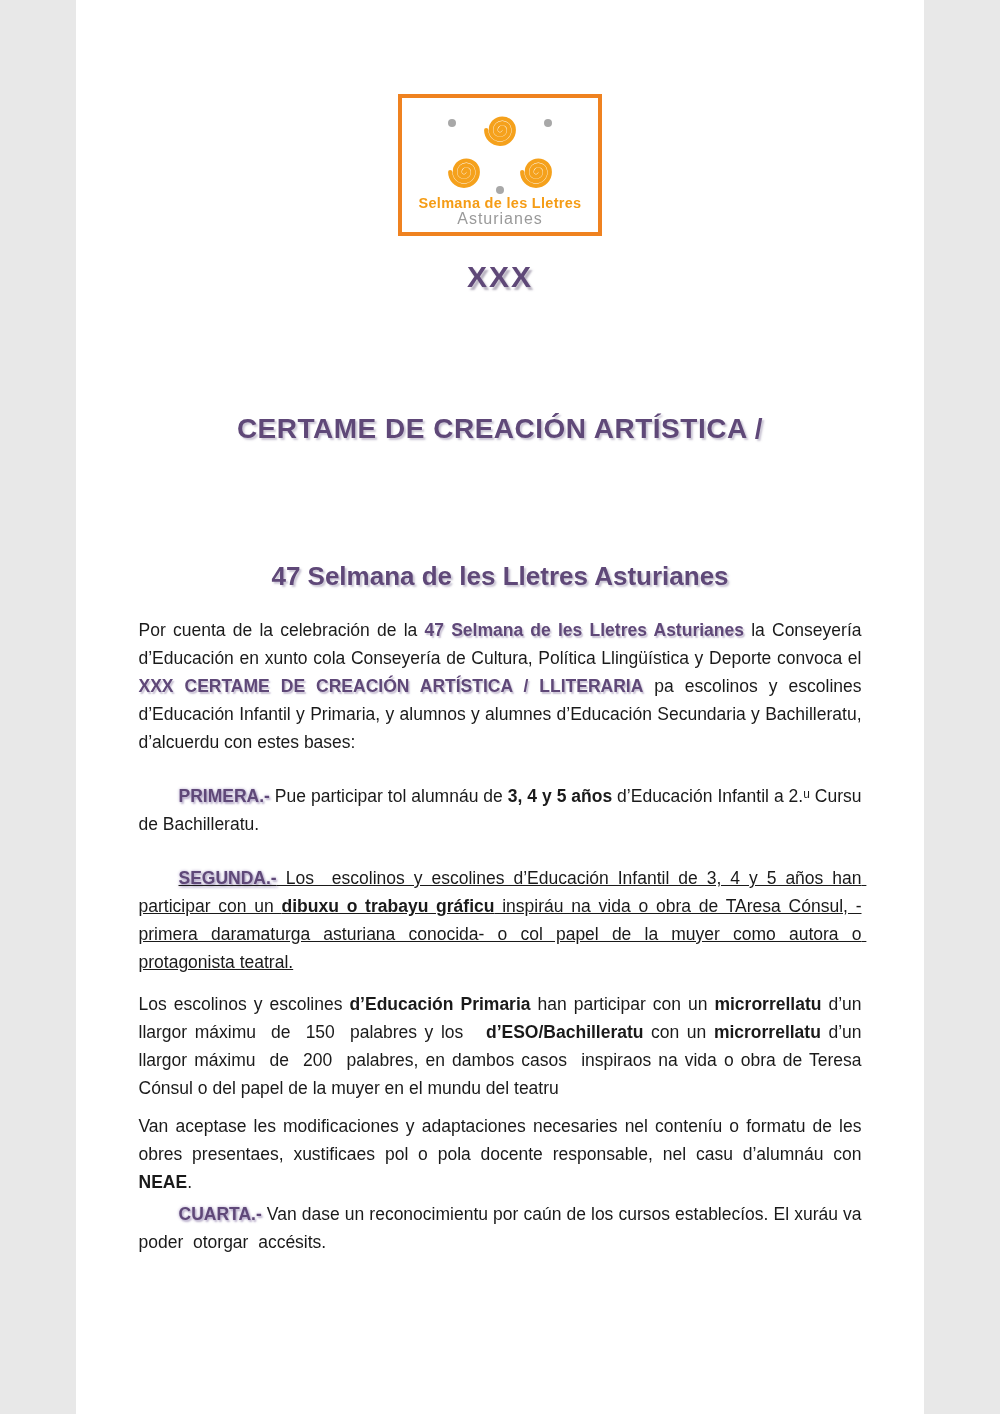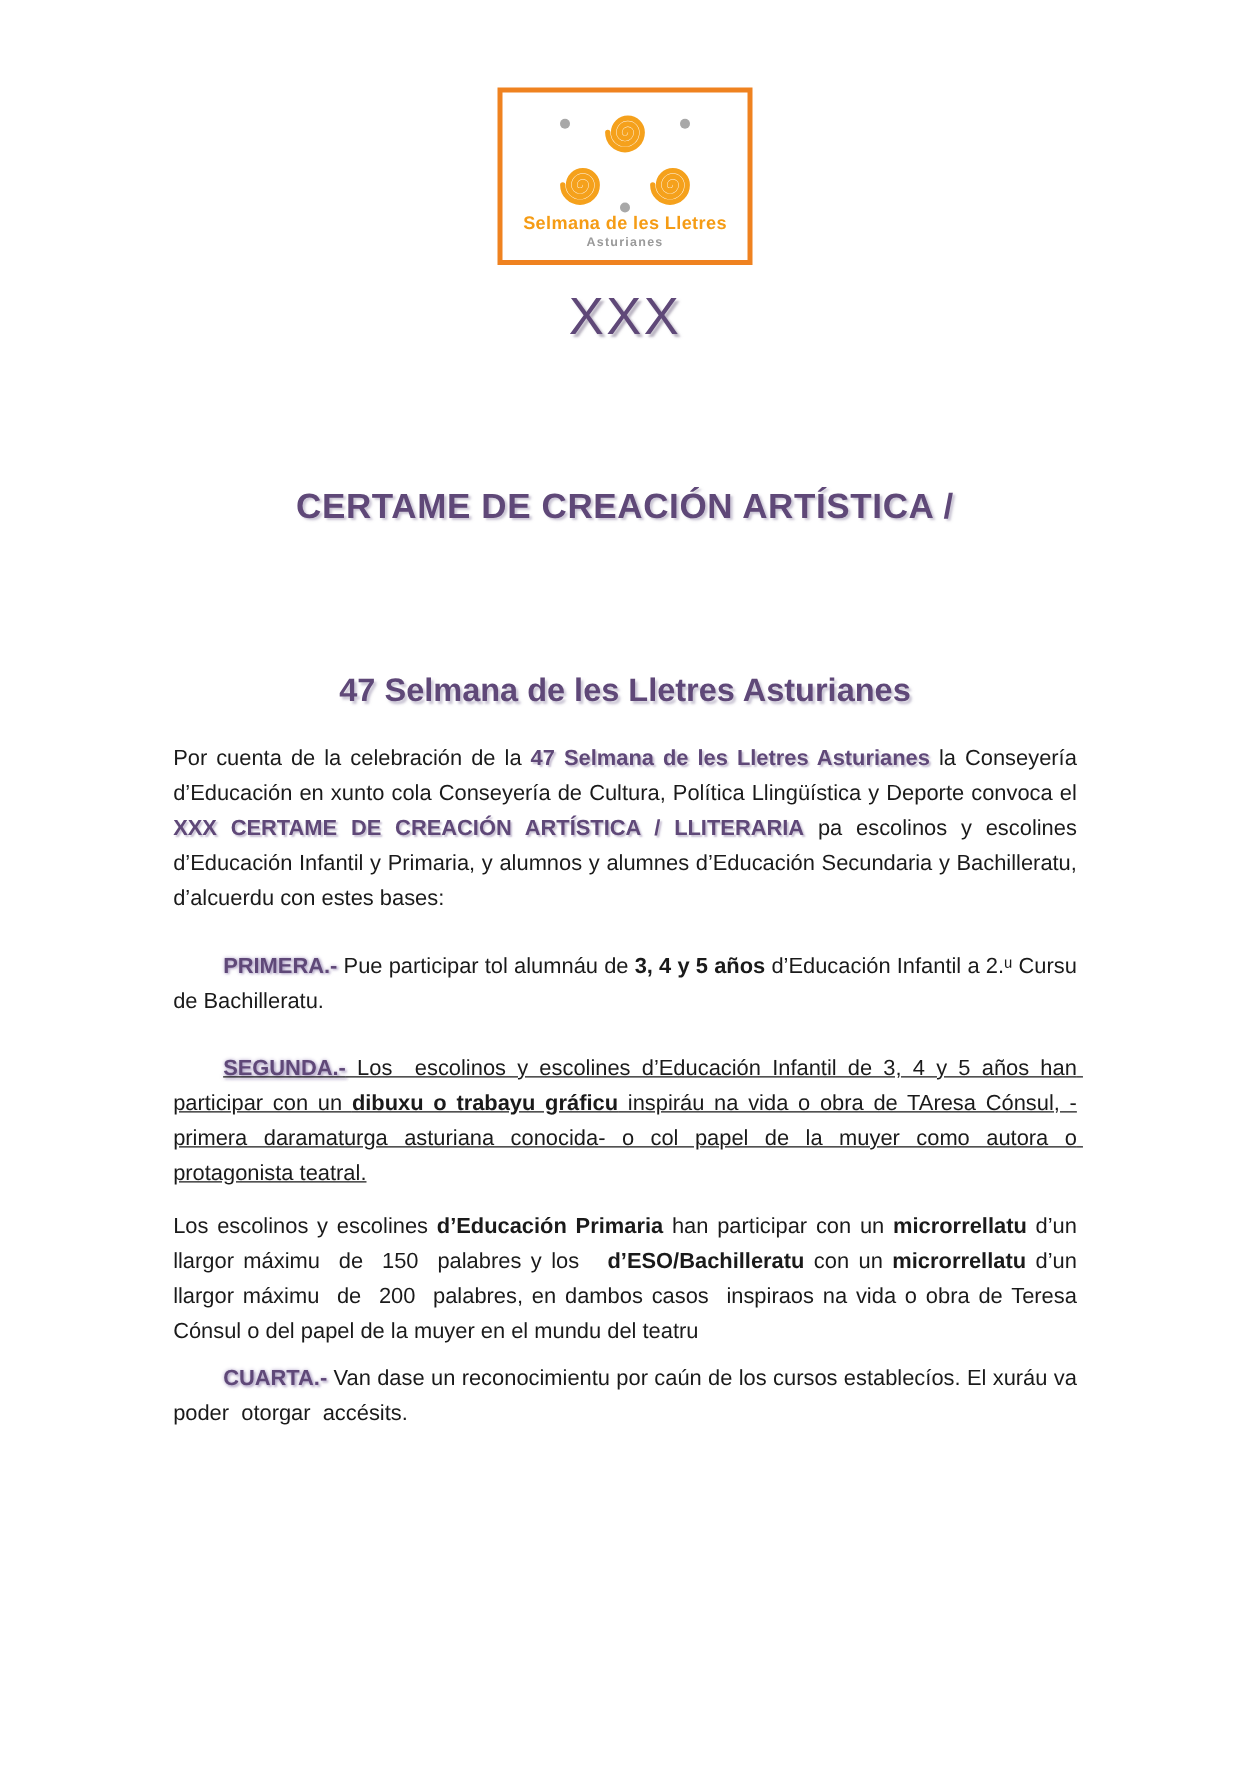--- a/index.html
+++ b/index.html
@@ -6,36 +6,36 @@
     --purple:#5f4878;
     --orange:#f59c15;
     --orange-border:#ef8220;
     --gray:#9a9a9a;
     --blue:#1176bd;
     --navy:#1b2a38;
     --ink:#1a1a1a;
   }
   html,body{margin:0;padding:0;background:#e8e8e8;}
   .page{
-    width:1000px;height:1414px;background:#ffffff;margin:0 auto;
+    width:848px;height:1414px;background:#ffffff;margin:0 auto;
     position:relative;overflow:hidden;
     font-family:"Liberation Sans",sans-serif;color:var(--ink);
-    box-sizing:border-box;padding-top:70px;
+    box-sizing:border-box;padding-top:94px;
   }
   
   .logo-box{
     width:196px;height:134px;margin:0 auto;border:4px solid var(--orange-border);
     box-sizing:content-box;text-align:center;position:relative;
   }
   .logo-box svg{display:block;margin:2px auto 0;}
   .logo-title{font-size:14.5px;font-weight:bold;color:var(--orange);letter-spacing:.3px;line-height:15px;}
-  .logo-subtitle{font-size:10px;font-weight:bold;color:var(--gray);letter-spacing:1px;line-height:15px;}
+  .logo-subtitle{font-size:16px;font-weight:normal;color:var(--gray);letter-spacing:1px;line-height:15px;}
   
   .numeral{
-    margin:18px 0 0;text-align:center;font-size:42px;font-weight:normal;color:var(--purple);
+    margin:18px 0 0;text-align:center;font-size:30px;font-weight:bold;color:var(--purple);
     text-shadow:2.5px 2.5px 2px rgba(125,115,140,.55);letter-spacing:2px;line-height:46px;
   }
   .main-title{
     margin:14px 0 0;text-align:center;font-size:28px;font-weight:bold;color:var(--purple);
     line-height:46px;letter-spacing:.5px;white-space:pre-wrap;
     text-shadow:2px 2px 2px rgba(150,140,170,.5);
   }
   .sub-title{
     margin:16px 0 0;text-align:center;font-size:26px;font-weight:bold;color:var(--purple);
     line-height:32px;text-shadow:2px 2px 2px rgba(150,140,170,.5);
@@ -79,17 +79,18 @@
   <div class="main-title">
     <div>CERTAME DE CREACIÓN ARTÍSTICA /</div>
   </div>
   <div class="sub-title">47 Selmana de les Lletres Asturianes</div>
 
   <div class="content">
     <p class="mb-lg"><span class="seg seg-n">Por cuenta de la celebración de la </span><span class="seg seg-pb">47 Selmana de les Lletres Asturianes</span><span class="seg seg-n"> la Conseyería d’Educación en xunto cola Conseyería de Cultura, Política Llingüística y Deporte convoca el </span><span class="seg seg-pb">XXX CERTAME DE CREACIÓN ARTÍSTICA / LLITERARIA</span><span class="seg seg-n"> pa escolinos y escolines d’Educación Infantil y Primaria, y alumnos y alumnes d’Educación Secundaria y Bachilleratu, d’alcuerdu con estes bases:</span></p>
     <p class="mb-lg"><span class="seg seg-label">PRIMERA.-</span><span class="seg seg-n"> Pue participar tol alumnáu de </span><span class="seg seg-b">3, 4 y 5 años</span><span class="seg seg-n"> d’Educación Infantil a 2.ᵘ Cursu de Bachilleratu.</span></p>
     <p class="mb-md"><span class="seg seg-label">SEGUNDA.-</span><span class="seg seg-n"> Los  escolinos y escolines d’Educación Infantil de 3, 4 y 5 años han participar con un </span><span class="seg seg-b">dibuxu o trabayu gráficu</span><span class="seg seg-n"> inspiráu na vida o obra de TAresa Cónsul, -primera daramaturga asturiana conocida- o col papel de la muyer como autora o protagonista teatral.</span></p>
     <p class="mb-sm"><span class="seg seg-n">Los escolinos y escolines </span><span class="seg seg-b">d’Educación Primaria</span><span class="seg seg-n"> han participar con un </span><span class="seg seg-b">microrrellatu</span><span class="seg seg-n"> d’un llargor máximu  de  150  palabres y los   </span><span class="seg seg-b">d’ESO/Bachilleratu</span><span class="seg seg-n"> con un </span><span class="seg seg-b">microrrellatu</span><span class="seg seg-n"> d’un llargor máximu  de  200  palabres, en dambos casos  inspiraos na vida o obra de Teresa Cónsul o del papel de la muyer en el mundu del teatru</span></p>
+    <p class="mb-xs"><span class="seg seg-n">Van aceptase les modificaciones y adaptaciones necesaries nel conteníu o formatu de les obres presentaes, xustificaes pol o pola docente responsable, nel casu d’alumnáu con </span><span class="seg seg-b">NEAE</span><span class="seg seg-n">.</span></p>
     <p class="mb-xs"><span class="seg seg-label">CUARTA.-</span><span class="seg seg-n"> Van dase un reconocimientu por caún de los cursos establecíos. El xuráu va poder  otorgar  accésits. </span></p>
 
   </div>
 
 </div>
 
 </body></html>

